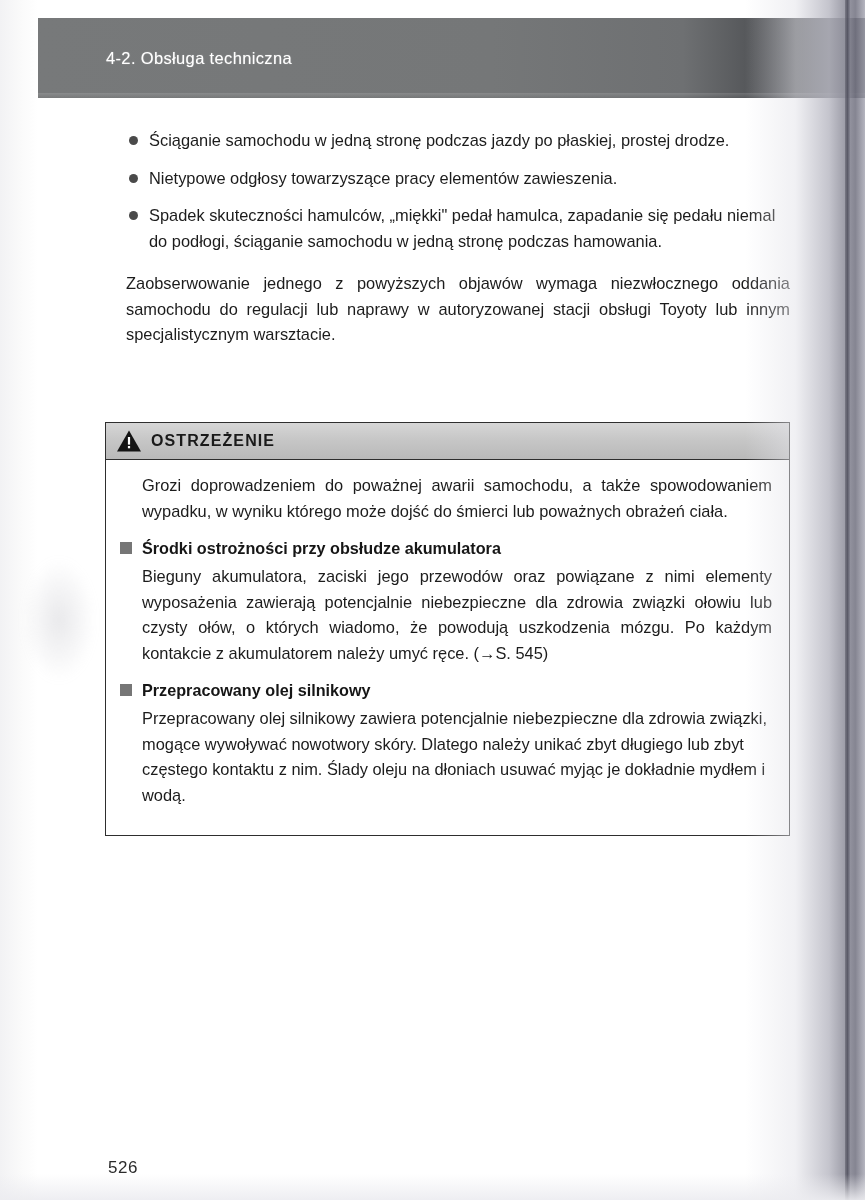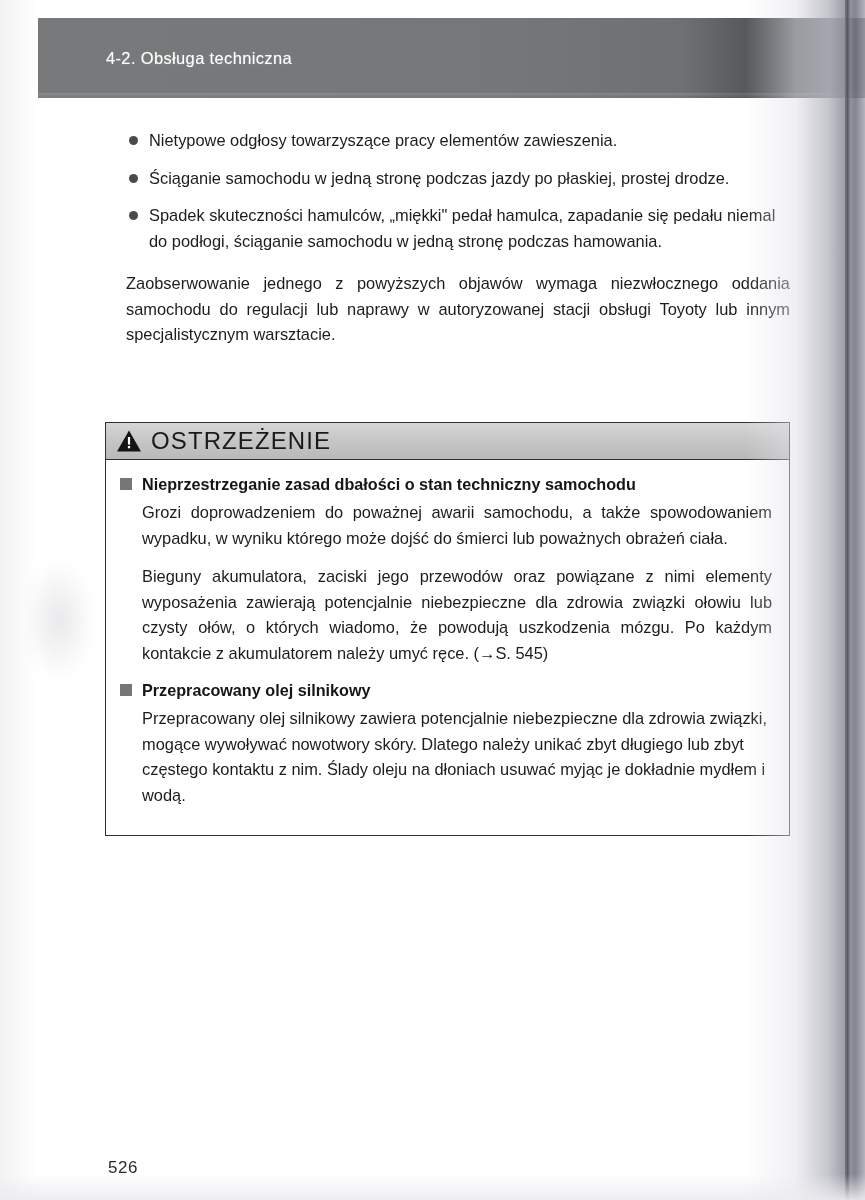--- a/index.html
+++ b/index.html
@@ -136,24 +136,24 @@
     align-items: center;
     padding-left: 10px;
   }
   .warn-triangle {
     width: 26px; height: 24px;
     margin-right: 9px;
     flex: 0 0 auto;
     display: block;
   }
   .warning-header-label {
-    font-size: 24px;
+    font-size: 16px;
     letter-spacing: 1.1px;
     color: #1a1a1a;
-    font-weight: 400;
+    font-weight: 700;
   }
 
   .warning-body {
     padding: 13px 17px 10px 12px;
   }
   .warn-section { margin-bottom: 13px; }
   .warn-section:last-child { margin-bottom: 8px; }
 
   .warn-heading {
     position: relative;
@@ -200,25 +200,25 @@
 
   <div class="header-band">
     <div class="header-title">4-2. Obsługa techniczna</div>
   </div>
 
   <div class="content">
 
     <ul class="bullets">
       <li>
         <span class="dot"></span>
-        <span class="bullet-text">Nietypowe odgłosy towarzyszące pracy elementów zawieszenia.</span>
+        <span class="bullet-text">Ściąganie samochodu w jedną stronę podczas jazdy po płaskiej, prostej drodze.</span>
       </li>
       <li>
         <span class="dot"></span>
-        <span class="bullet-text">Ściąganie samochodu w jedną stronę podczas jazdy po płaskiej, prostej drodze.</span>
+        <span class="bullet-text">Nietypowe odgłosy towarzyszące pracy elementów zawieszenia.</span>
       </li>
       <li>
         <span class="dot"></span>
         <span class="bullet-text">Spadek skuteczności hamulców, „miękki" pedał hamulca, zapadanie się pedału niemal do podłogi, ściąganie samochodu w jedną stronę podczas hamowania.</span>
       </li>
     </ul>
 
     <p class="intro-para">Zaobserwowanie jednego z powyższych objawów wymaga niezwłocznego oddania samochodu do regulacji lub naprawy w autoryzowanej stacji obsługi Toyoty lub innym specjalistycznym warsztacie.</p>
   </div>
 
@@ -229,28 +229,28 @@
         <polygon points="13,1.5 25,22.5 1,22.5" fill="#141414"></polygon>
         <rect x="11.9" y="8" width="2.2" height="7.6" fill="#ffffff"></rect>
         <rect x="11.9" y="17" width="2.2" height="2.3" fill="#ffffff"></rect>
       </svg>
       <span class="warning-header-label">OSTRZEŻENIE</span>
     </div>
 
     <div class="warning-body">
 
       <div class="warn-section">
+        <div class="warn-text">Grozi doprowadzeniem do poważnej awarii samochodu, a także spowodowaniem wypadku, w wyniku którego może dojść do śmierci lub poważnych obrażeń ciała.</div>
+      </div>
+
+      <div class="warn-section">
         <div class="warn-heading">
           <span class="sq"></span>
-          <span>Nieprzestrzeganie zasad dbałości o stan techniczny samochodu</span>
+          <span>Środki ostrożności przy obsłudze akumulatora</span>
         </div>
-        <div class="warn-text">Grozi doprowadzeniem do poważnej awarii samochodu, a także spowodowaniem wypadku, w wyniku którego może dojść do śmierci lub poważnych obrażeń ciała.</div>
-      </div>
-
-      <div class="warn-section">
         <div class="warn-text">Bieguny akumulatora, zaciski jego przewodów oraz powiązane z nimi elementy wyposażenia zawierają potencjalnie niebezpieczne dla zdrowia związki ołowiu lub czysty ołów, o których wiadomo, że powodują uszkodzenia mózgu. Po każdym kontakcie z akumulatorem należy umyć ręce. (→S. 545)</div>
       </div>
 
       <div class="warn-section">
         <div class="warn-heading">
           <span class="sq"></span>
           <span>Przepracowany olej silnikowy</span>
         </div>
         <div class="warn-text no-justify">Przepracowany olej silnikowy zawiera potencjalnie niebezpieczne dla zdrowia związki, mogące wywoływać nowotwory skóry. Dlatego należy unikać zbyt długiego lub zbyt częstego kontaktu z nim. Ślady oleju na dłoniach usuwać myjąc je dokładnie mydłem i wodą.</div>
       </div>

